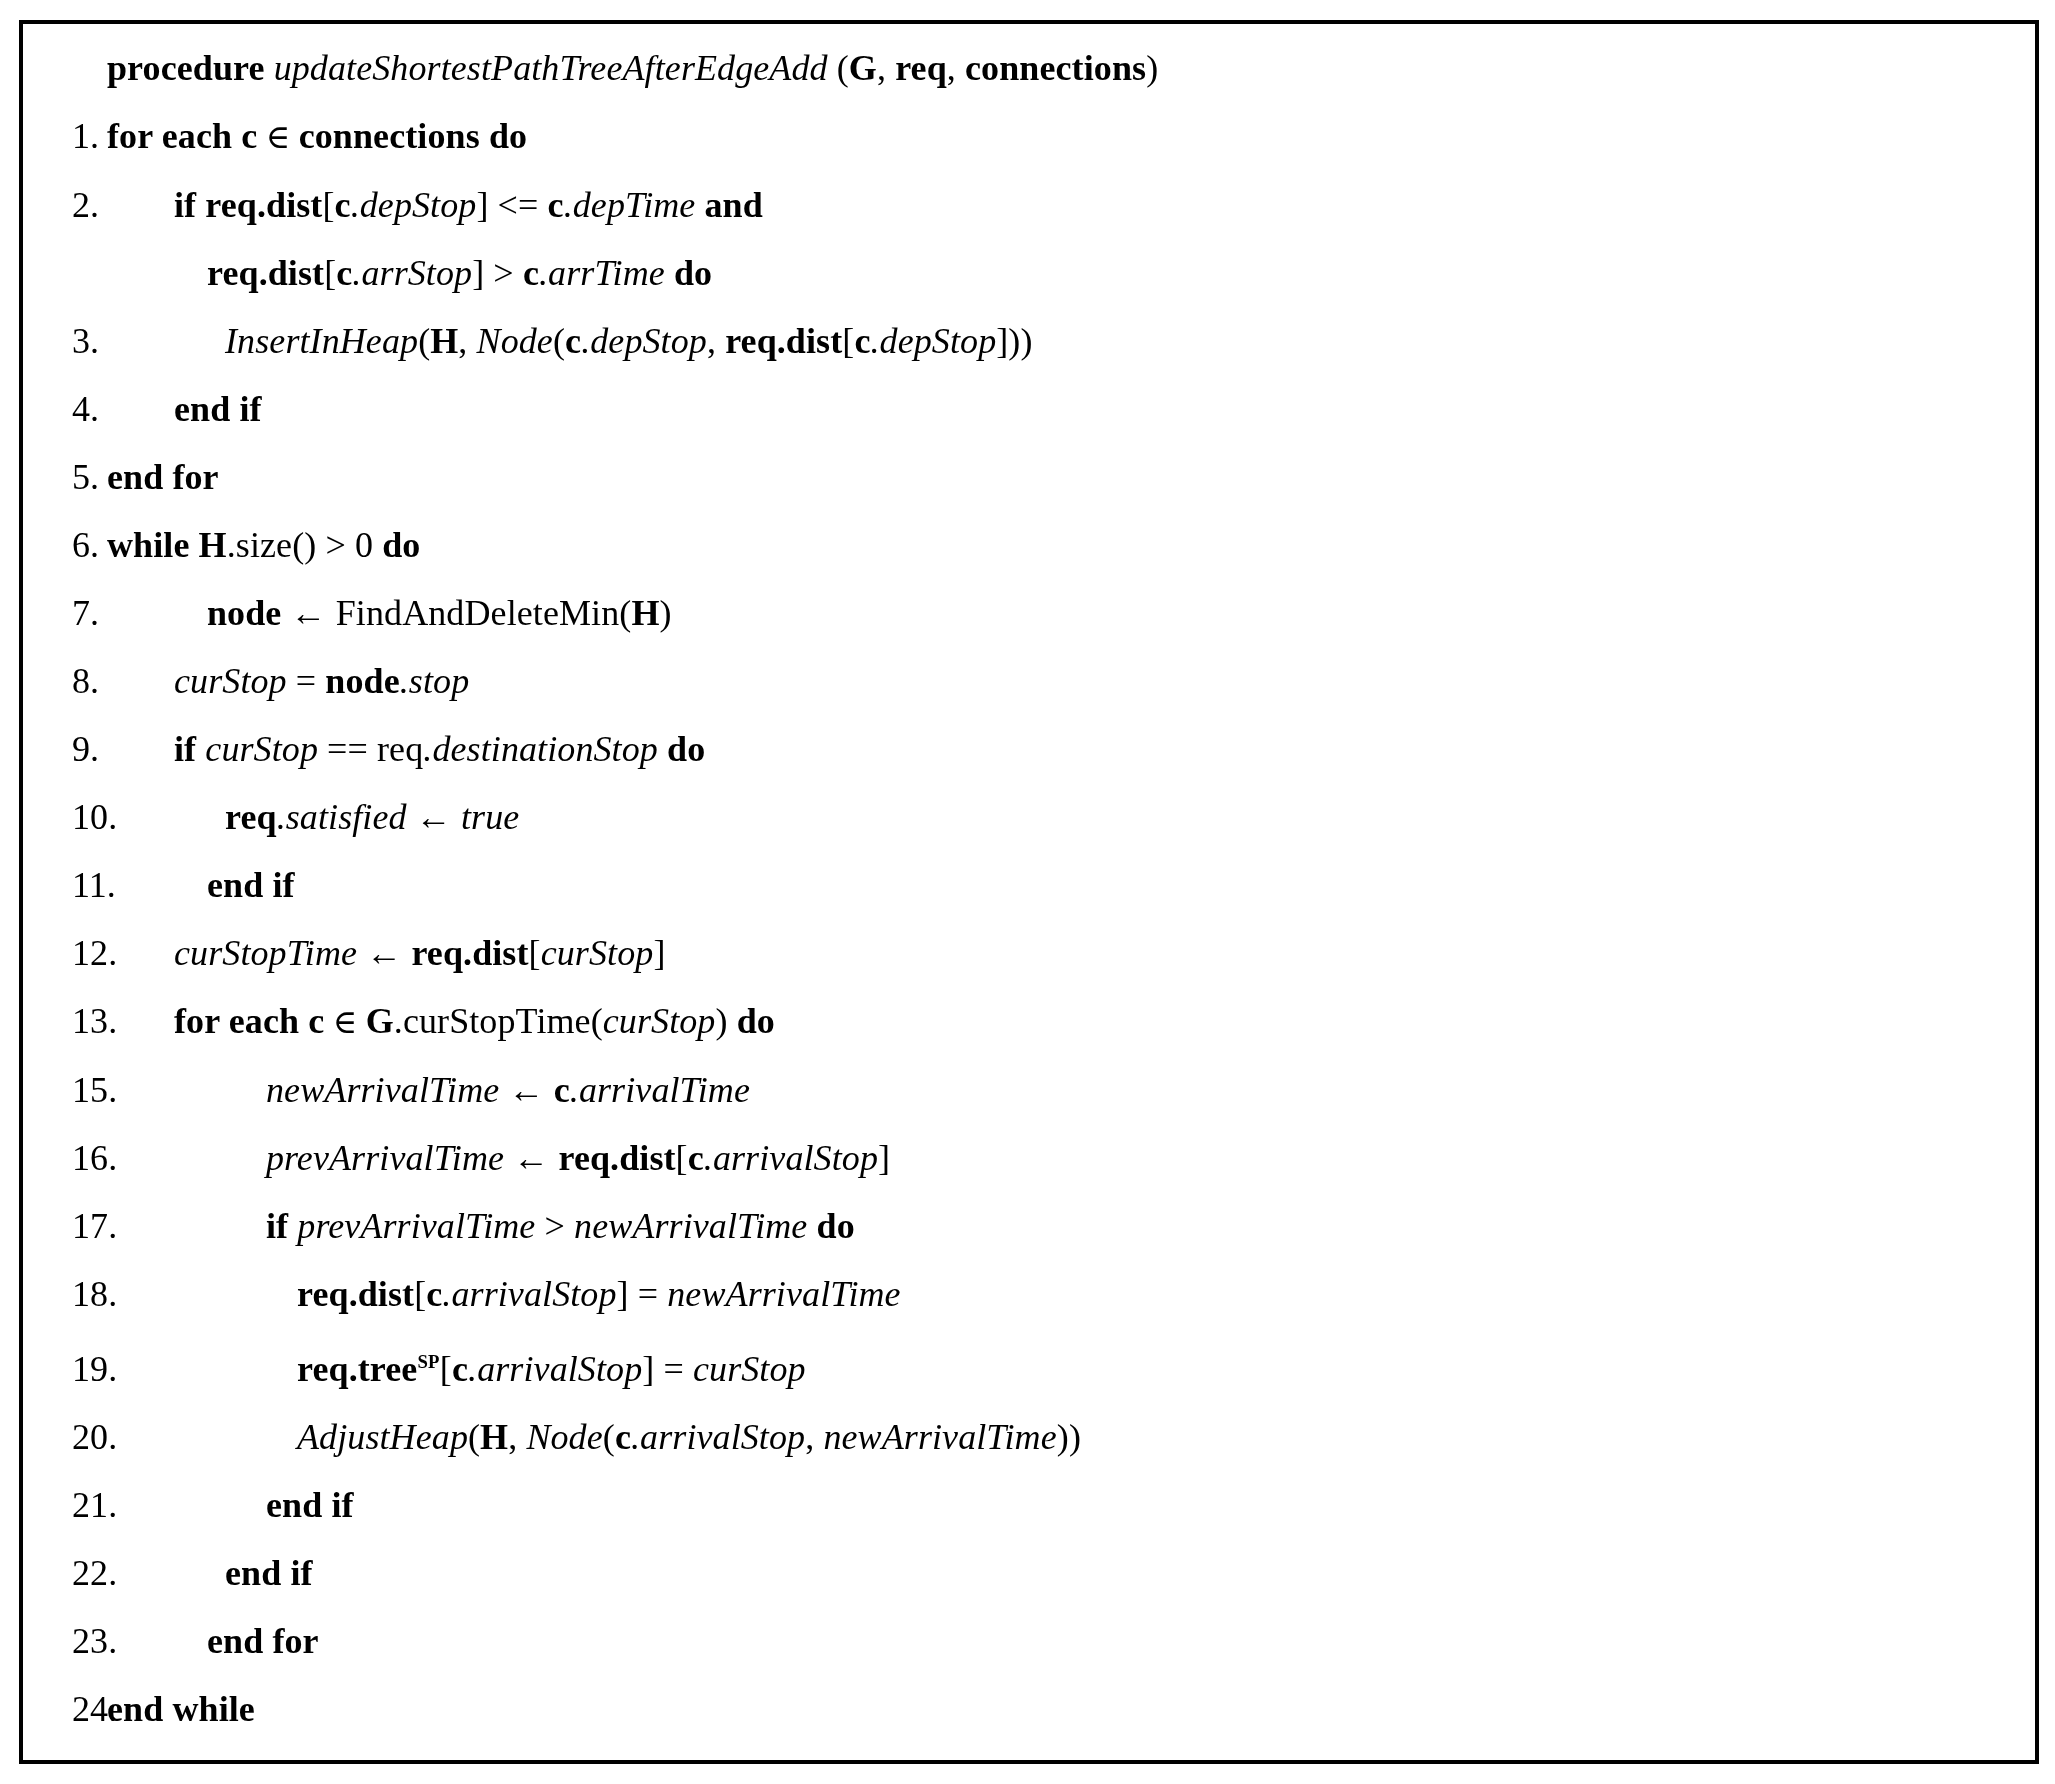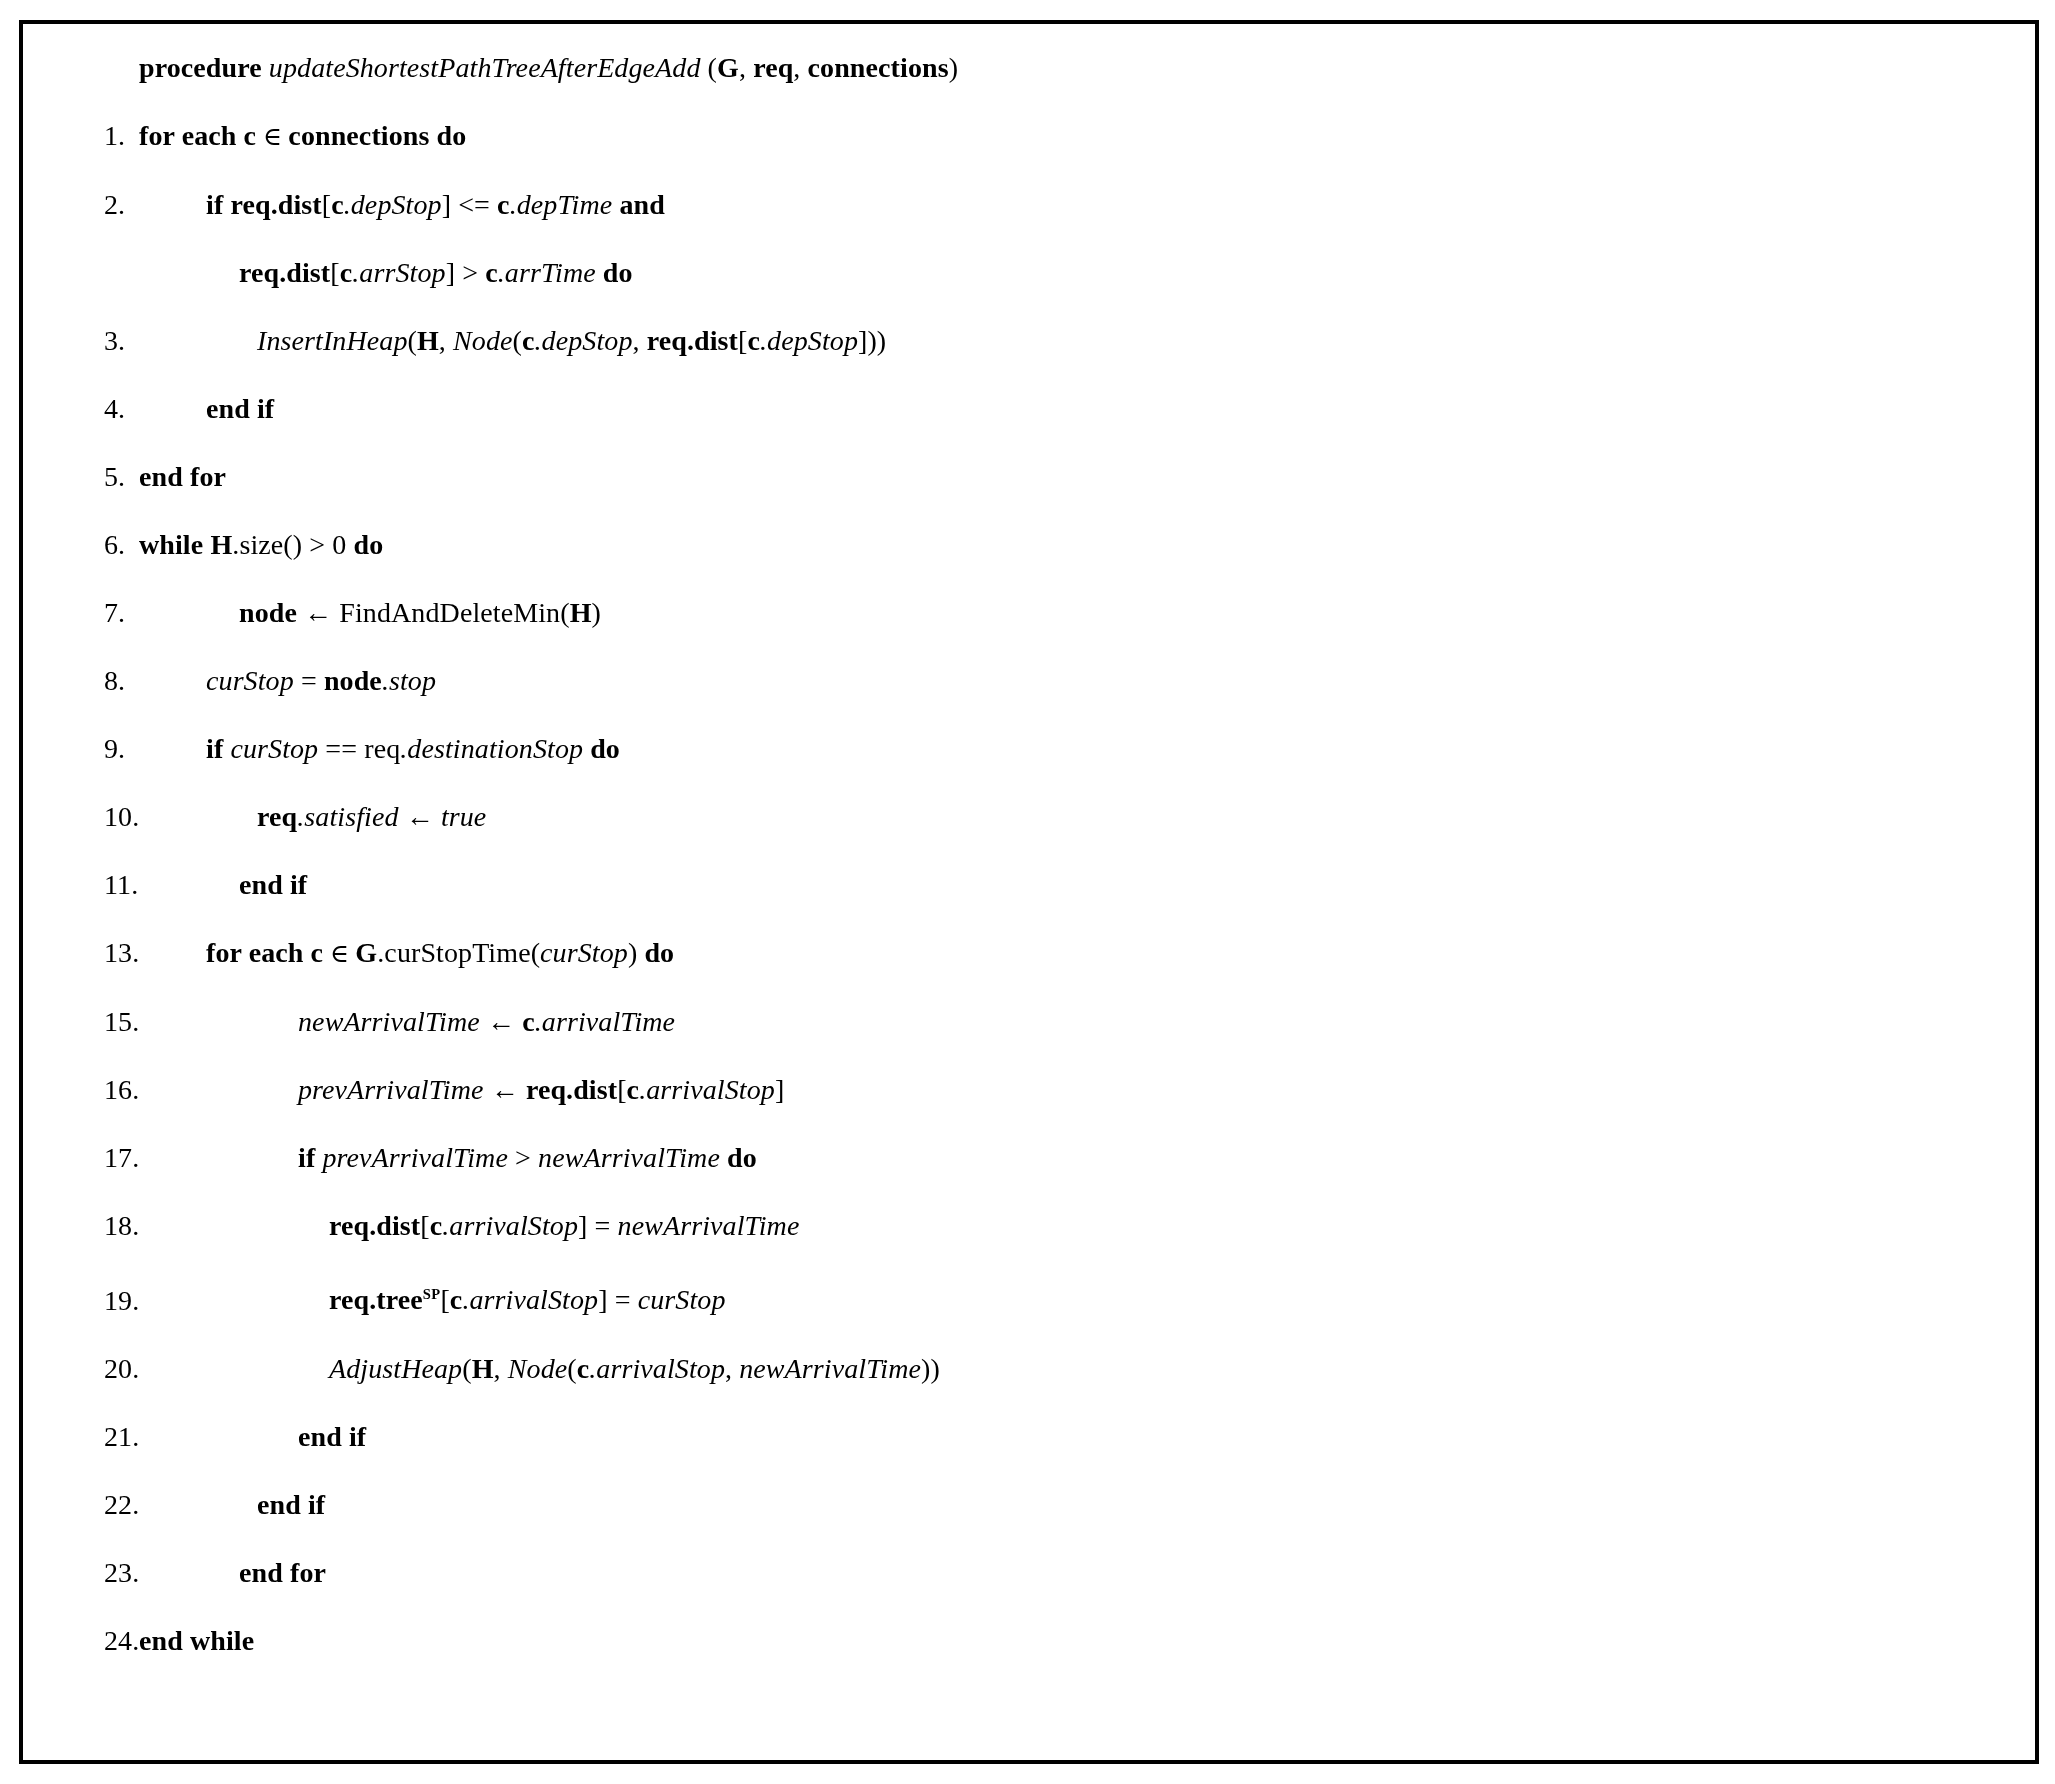--- a/index.html
+++ b/index.html
@@ -34,25 +34,24 @@
     top: 0;
     width: 100%;
     padding: 10.7px 0 0 0;
     box-sizing: border-box;
   }
 
   
   .code-line {
     display: flex;
     align-items: baseline;
-    font-size: 28px;
+    font-size: 36px;
     line-height: 68px;
     white-space: pre;
     letter-spacing: 0.1px;
-    padding-left: 32px;
   }
   .line-number {
     flex: 0 0 auto;
     width: 84px;
     padding-left: 49px;
     box-sizing: border-box;
     text-align: left;
     font-weight: normal;
   }
   .line-text {
@@ -142,20 +141,24 @@
     <div class="code-line">
       <span class="line-number">10.</span>
       <span class="line-text ind3"><span class="kw">req</span><span class="id">.satisfied</span><span class="arrow"> ← </span><span class="id">true</span></span>
     </div>
 
     <div class="code-line">
       <span class="line-number">11.</span>
       <span class="line-text ind2"><span class="kw">end if</span></span>
     </div>
 
+    <div class="code-line">
+      <span class="line-number">12.</span>
+      <span class="line-text ind1"><span class="id">curStopTime</span><span class="arrow"> ← </span><span class="kw">req.dist</span><span class="rm">[</span><span class="id">curStop</span><span class="rm">]</span></span>
+    </div>
 
     <div class="code-line">
       <span class="line-number">13.</span>
       <span class="line-text ind1"><span class="kw">for each </span><span class="kw">c</span><span class="elem"> ∈ </span><span class="kw">G</span><span class="rm">.curStopTime(</span><span class="id">curStop</span><span class="rm">)</span><span class="kw"> do</span></span>
     </div>
 
 
     <div class="code-line">
       <span class="line-number">15.</span>
       <span class="line-text ind4"><span class="id">newArrivalTime</span><span class="arrow"> ← </span><span class="kw">c</span><span class="id">.arrivalTime</span></span>

